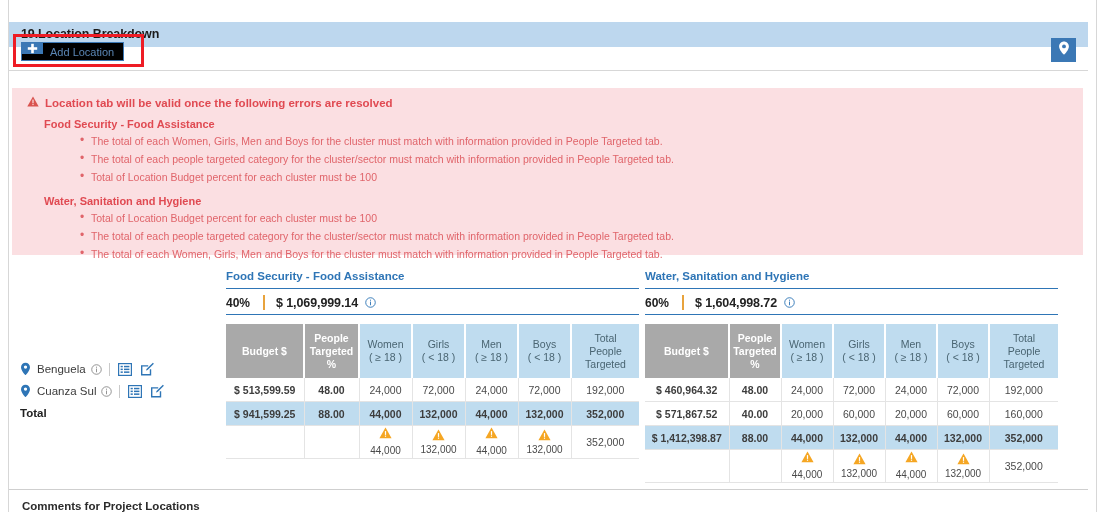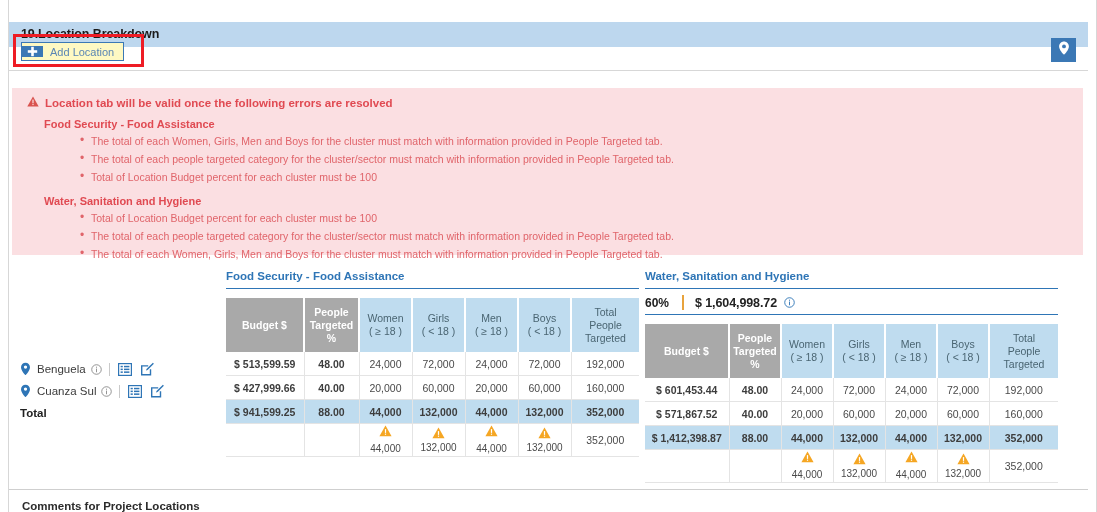--- a/index.html
+++ b/index.html
@@ -65,24 +65,24 @@
     width: 131px;
     height: 33px;
     border: 3px solid #ee1c25;
     box-sizing: border-box;
   }
   .add-location-btn {
     position: absolute;
     left: 12px;
     top: 11px;
     display: flex;
-    align-items: center;
+    align-items: flex-start;
     height: 19px;
     border: 1px solid #3b78b5;
-    background: #fef9c3;
+    background: #000000;
     box-sizing: border-box;
     cursor: pointer;
   }
   .add-location-btn .plus-box {
     width: 21px;
     background: #3b78b5;
     display: flex;
     align-items: center;
     justify-content: center;
   }
@@ -447,20 +447,32 @@
     </div>
 
     <div class="total-row">
       <span>Total</span>
     </div>
 
   </div>
 
   <div class="cluster fs">
     <div class="cluster-title">Food Security - Food Assistance</div>
+    <div class="cluster-summary">
+      <span class="pct">40%</span>
+      <span class="sep"></span>
+      <span class="amt">$ 1,069,999.14</span>
+      <span class="info-ic">
+        <svg width="11" height="11" viewBox="0 0 12 12">
+          <circle cx="6" cy="6" r="5.2" fill="none" stroke="#2e75b6" stroke-width="1"></circle>
+          <rect x="5.5" y="5" width="1" height="4" fill="#2e75b6"></rect>
+          <rect x="5.5" y="2.9" width="1" height="1.2" fill="#2e75b6"></rect>
+        </svg>
+      </span>
+    </div>
 
     <table class="grid">
       <colgroup>
         <col style="width:78px">
           <col style="width:55px">
           <col style="width:53px">
         <col style="width:53px">
           <col style="width:53px">
           <col style="width:53px">
           <col style="width:68px">
@@ -500,29 +512,20 @@
       </thead>
       <tbody>
         <tr>
           <td class="money">$ 513,599.59</td>
           <td class="pct">48.00</td>
           <td>24,000</td>
           <td>72,000</td>
           <td>24,000</td>
           <td>72,000</td>
           <td>192,000</td>
-        </tr>
-        <tr>
-          <td class="money">$ 427,999.66</td>
-          <td class="pct">40.00</td>
-          <td>20,000</td>
-          <td>60,000</td>
-          <td>20,000</td>
-          <td>60,000</td>
-          <td>160,000</td>
         </tr>
         <tr class="total">
           <td>$ 941,599.25</td>
           <td>88.00</td>
           <td>44,000</td>
           <td>132,000</td>
           <td>44,000</td>
           <td>132,000</td>
           <td>352,000</td>
         </tr>
@@ -636,21 +639,21 @@
           </th>
           <th class="blue">
             <span>Total</span><br>
             <span>People</span><br>
             <span>Targeted</span>
           </th>
         </tr>
       </thead>
       <tbody>
         <tr>
-          <td class="money">$ 601,453.44</td>
+          <td class="money">$ 460,964.32</td>
           <td class="pct">48.00</td>
           <td>24,000</td>
           <td>72,000</td>
           <td>24,000</td>
           <td>72,000</td>
           <td>192,000</td>
         </tr>
         <tr>
           <td class="money">$ 571,867.52</td>
           <td class="pct">40.00</td>

